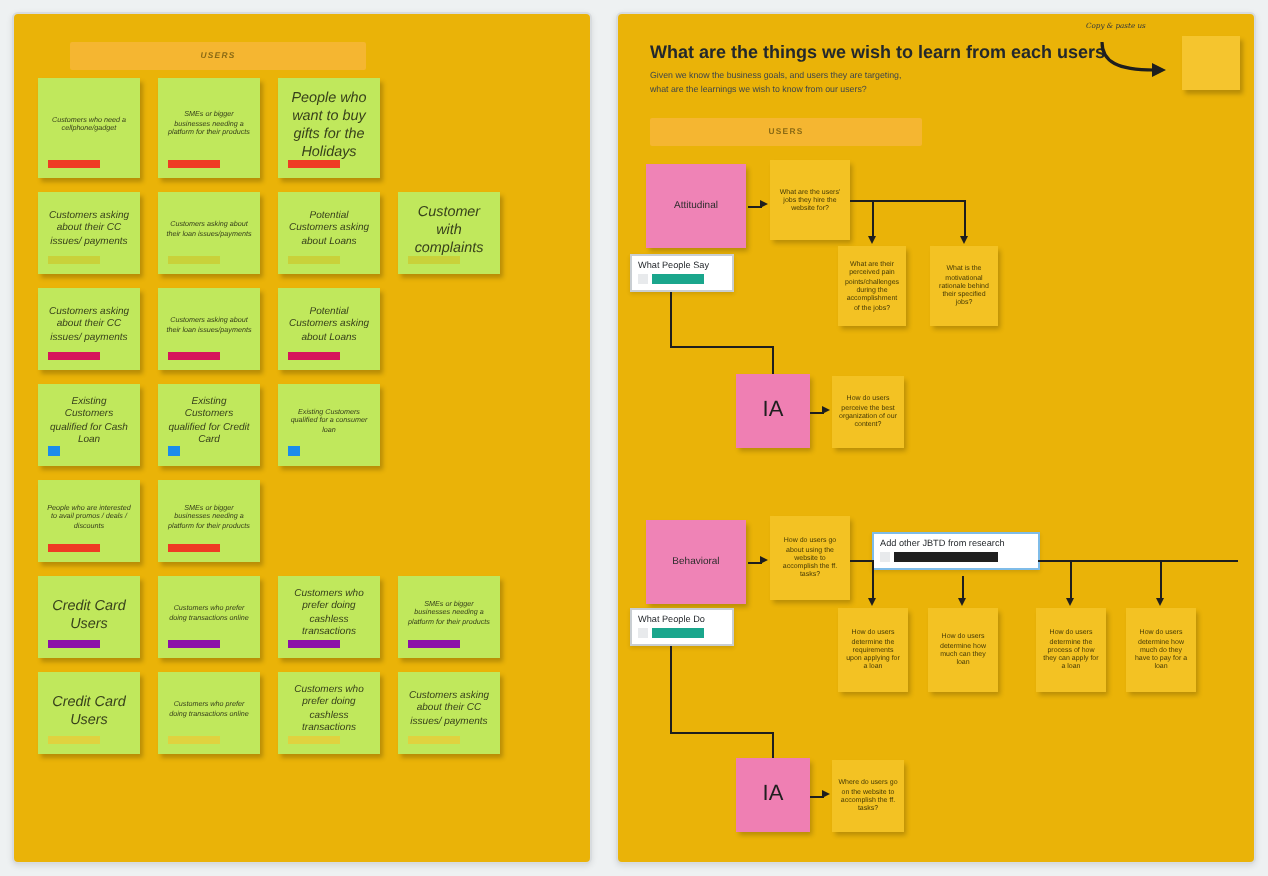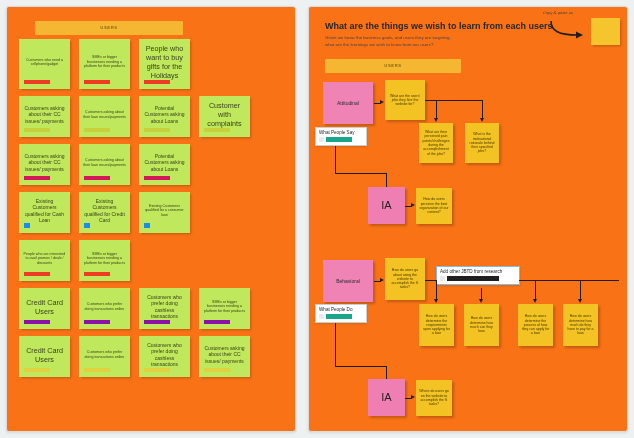--- a/index.html
+++ b/index.html
@@ -12,27 +12,27 @@
   }
   #canvas {
     position: relative;
     width: 634px; height: 438px;
     background: #eef1f2;
   }
 
   
   .board {
     position: absolute;
-    background: #f97316;
+    background: #eab308;
     border: 1px solid #d8dcdf;
     border-radius: 3px;
     box-shadow: 0 1px 3px rgba(0,0,0,0.10);
     overflow: hidden;
   }
-  #board-left  { left: 6px;   top: 6px;  width: 290px; height: 426px; }
+  #board-left  { left: 6px;   top: 6px;  width: 290px; height: 426px; font-style: italic; }
   #board-right { left: 308px; top: 6px;  width: 320px; height: 426px; }
 
   
   .banner {
     background: #f5b631;
     color: #8a6a14;
     font-size: 4.2px;
     font-weight: bold;
     letter-spacing: .6px;
     text-align: center;

